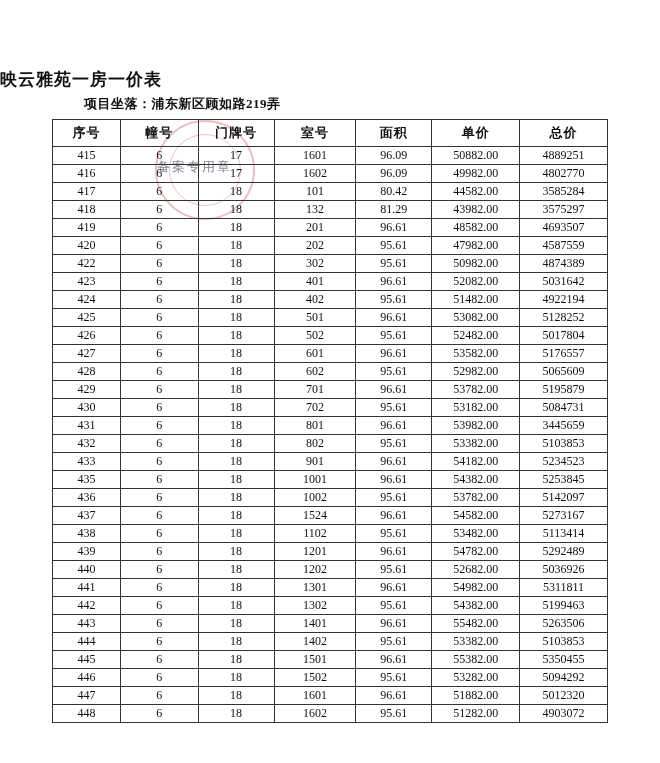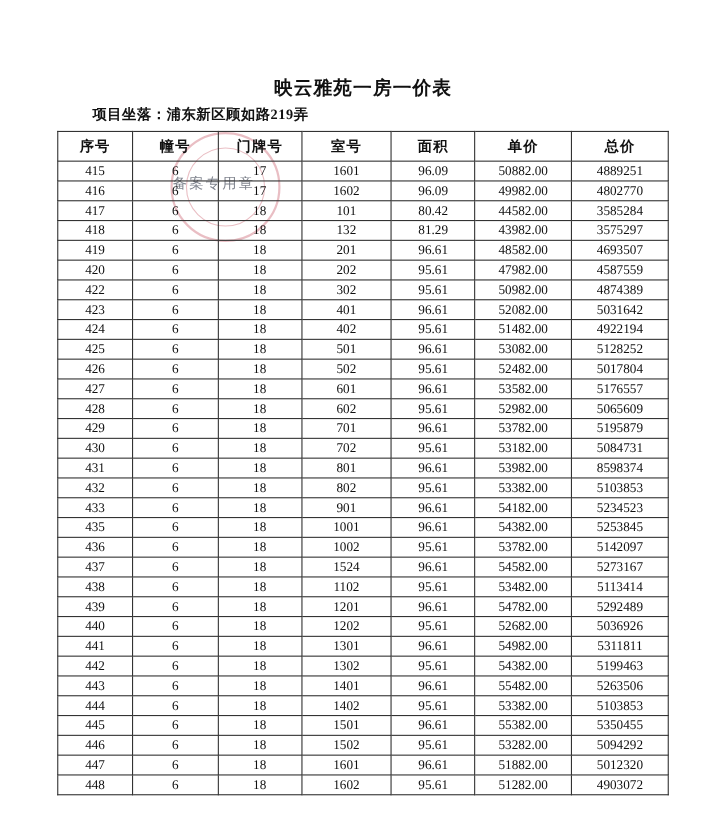--- a/index.html
+++ b/index.html
@@ -15,21 +15,20 @@
     position: relative;
     overflow: hidden;
   }
   .page {
     position: relative;
     width: 660px;
     height: 763px;
     box-sizing: border-box;
   }
   .title {
-    text-align: center;
     font-size: 17px;
     font-weight: bold;
     letter-spacing: 1px;
     margin-top: 68px;
     margin-bottom: 0;
     position: relative;
     z-index: 3;
   }
   .subtitle {
     font-size: 13px;
@@ -276,21 +275,21 @@
           <td>53182.00</td>
           <td>5084731</td>
         </tr>
         <tr>
           <td>431</td>
           <td>6</td>
           <td>18</td>
           <td>801</td>
           <td>96.61</td>
           <td>53982.00</td>
-          <td>8598374</td>
+          <td>3445659</td>
         </tr>
         <tr>
           <td>432</td>
           <td>6</td>
           <td>18</td>
           <td>802</td>
           <td>95.61</td>
           <td>53382.00</td>
           <td>5103853</td>
         </tr>

